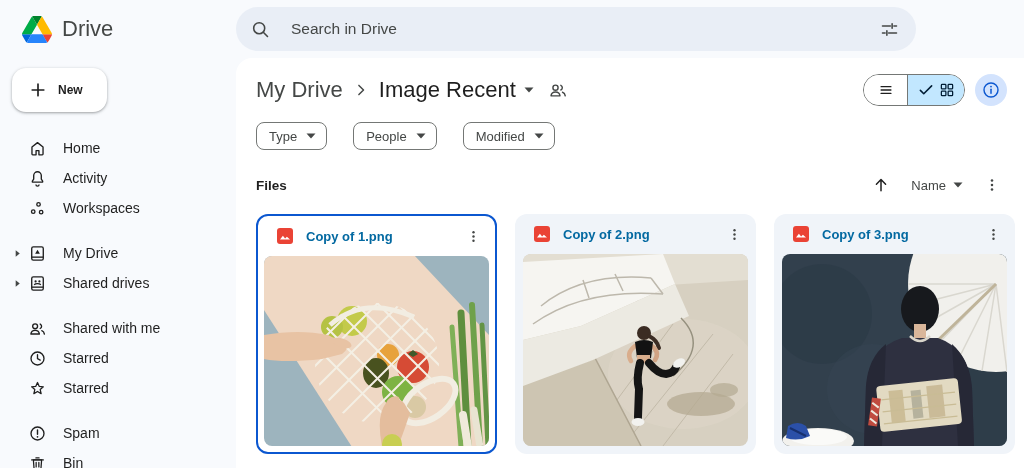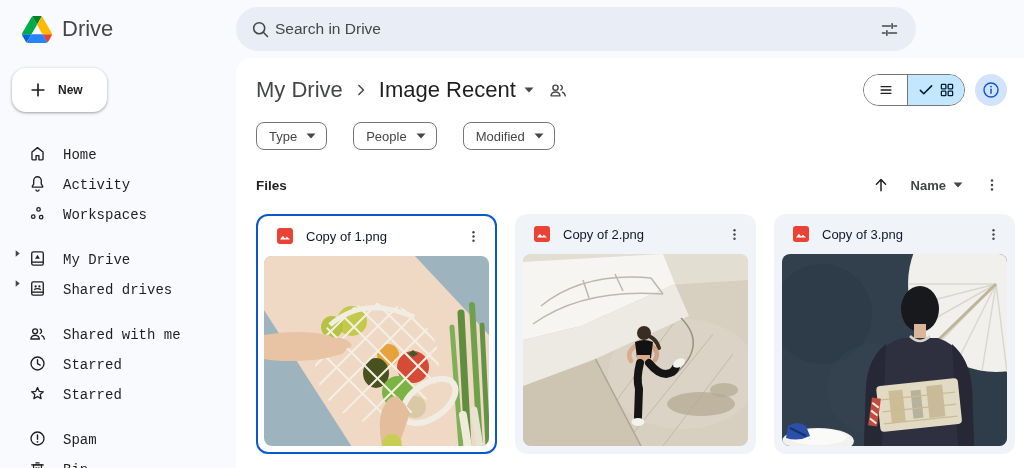--- a/index.html
+++ b/index.html
@@ -6,34 +6,34 @@
   html,body { width:1024px; height:468px; overflow:hidden; background:#F8FAFD;
               font-family:"Liberation Sans",sans-serif; color:#1F1F1F; }
   .ic { display:block; }
 
   
   .topbar { position:absolute; top:0; left:0; width:1024px; height:58px; display:flex; align-items:center; }
   .brand { width:236px; display:flex; align-items:center; gap:10px; padding-left:22px; }
   .brand .logo { width:30px; height:27px; }
   .app-title { font-size:22px; color:#444746; }
   .searchbar { width:680px; height:44px; background:#E9EEF6; border-radius:24px;
-               display:flex; align-items:center; padding:0 16px 0 14px; gap:4px; cursor:text;justify-content:space-between; }
+               display:flex; align-items:center; padding:0 16px 0 14px; gap:20px; cursor:text;justify-content:space-between; }
   .search-ph { flex:1; font-size:15.5px; color:#444746; }
   .sb-ic { width:21px; height:21px; color:#444746; cursor:pointer; }
 
   
   .sidebar { position:absolute; top:58px; left:0; width:236px; bottom:0; padding-top:10px; }
   .new-btn { margin-left:12px; height:44px; padding:0 24px 0 16px; background:#fff; border:none;
              border-radius:14px; display:inline-flex; align-items:center; gap:10px; font-size:12px;
              font-weight:700; color:#1f1f1f; font-family:inherit; cursor:pointer;
              box-shadow:0 1px 2px rgba(60,64,67,.3), 0 1px 3px 1px rgba(60,64,67,.15); }
   .new-btn .ic { width:20px; height:20px; }
   .nav { margin-top:21px; }
-  .nav-item { height:30px; display:flex; align-items:flex-end; padding-left:28px; position:relative;
-              font-size:14px; color:#1f1f1f; cursor:pointer; border-radius:0 16px 16px 0;font-family:Liberation Mono, monospace; }
+  .nav-item { height:30px; display:flex; align-items:center; padding-left:28px; position:relative;
+              font-size:14px; color:#1f1f1f; cursor:pointer; border-radius:0 16px 16px 0; }
   .nav-item .ic { width:19px; height:19px; margin-right:16px; color:#1f1f1f; flex:none; }
   .expander { position:absolute; left:13px; top:11px; width:9px; height:9px; color:#444746; cursor:pointer; }
   .nav-gap { height:15px; }
 
   
   .main { position:absolute; top:58px; left:236px; right:0; bottom:0; background:#fff;
           border-top-left-radius:16px; padding:14px 9px 0 20px; }
   .main-header { display:flex; align-items:center; height:36px; }
   .breadcrumb { display:flex; align-items:center; }
   .bc-parent { font-size:22px; color:#444746; cursor:pointer; }
@@ -52,32 +52,32 @@
               display:flex; align-items:center; justify-content:center; color:#0B57D0; cursor:pointer; }
   .info-btn .ic { width:20px; height:20px; }
 
   .chips { display:flex; gap:26px; margin-top:14px; }
   .chip { height:28px; border:1px solid #747775; border-radius:8px; background:#fff;
           display:inline-flex; align-items:center; gap:9px; padding:0 10px 0 12px;
           font-size:13px; color:#444746; cursor:pointer; font-family:inherit; }
 
   .files-row { margin-top:22px; display:flex; align-items:center; height:26px; }
   .files-label { font-size:13.5px; font-weight:700; color:#1f1f1f; }
-  .files-right { margin-left:auto; display:flex; align-items:center; gap:20px; padding-right:14px;font-weight:bold; }
+  .files-right { margin-left:auto; display:flex; align-items:center; gap:20px; padding-right:14px; }
   .sort-dir { width:20px; height:20px; color:#1f1f1f; cursor:pointer; }
   .sort-name { display:flex; align-items:center; gap:7px; font-size:13px; color:#444746; cursor:pointer; }
   .kebab { width:18px; height:18px; color:#444746; cursor:pointer; }
 
   
   .grid { margin-top:16px; display:grid; grid-template-columns:repeat(3,241px); gap:18px; }
   .card { height:240px; background:#F0F4F9; border-radius:12px; overflow:hidden; cursor:pointer; }
   .card.selected { background:#fff; border:2px solid #0B57D0; }
   .card-head { height:40px; display:flex; align-items:center; padding:0 8px 0 19px; gap:13px; }
   .file-ic { width:16px; height:16px; flex:none; }
-  .file-name { flex:1; font-size:13px; font-weight:400; color:#0f172a; white-space:nowrap; overflow:hidden; }
+  .file-name { flex:1; font-size:13px; font-weight:700; color:#0369a1; white-space:nowrap; overflow:hidden; }
   .kebab-btn { width:28px; height:28px; border:none; background:transparent; border-radius:50%;
                display:flex; align-items:center; justify-content:center; color:#444746; cursor:pointer; }
   .kebab-btn .ic { width:17px; height:17px; }
   .thumb { margin:0 8px; height:192px; border-radius:8px; overflow:hidden; }
   .card.selected .thumb { margin:0 6px; height:190px; }
   .thumb svg { width:100%; height:100%; display:block; }
 </style>
 </head>
 <body>
 

